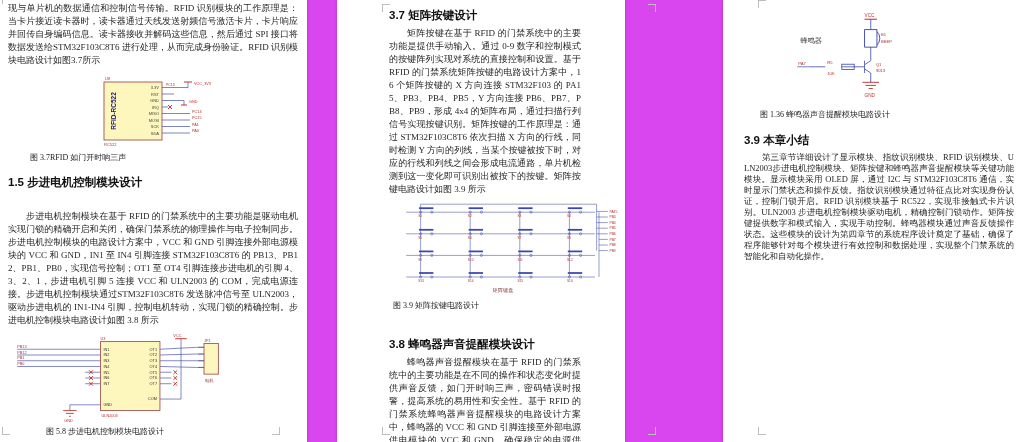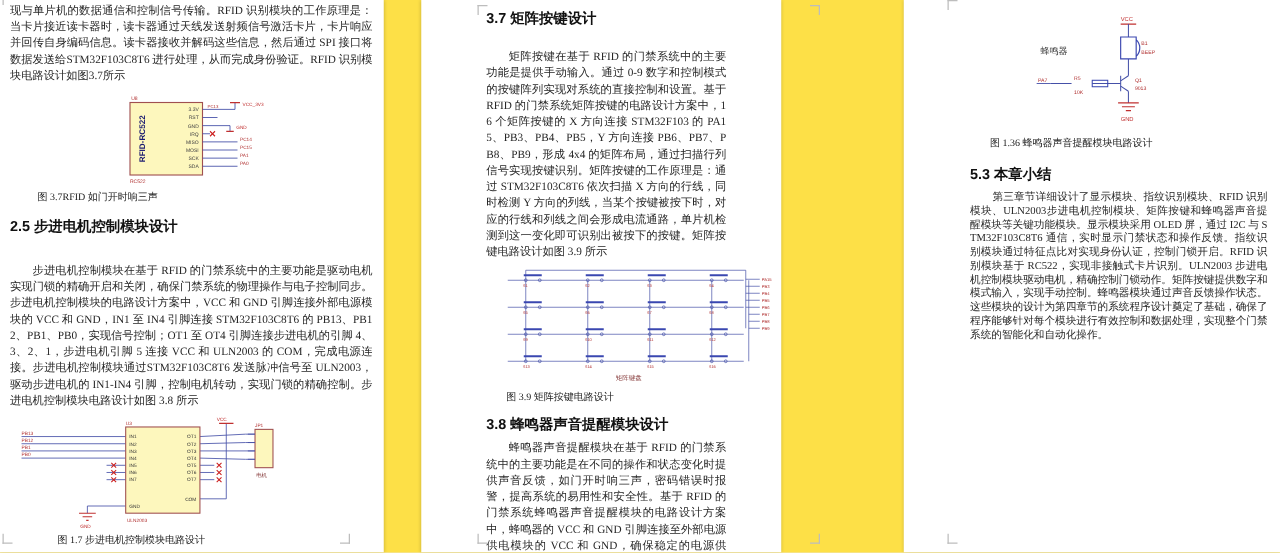--- a/index.html
+++ b/index.html
@@ -1,32 +1,32 @@
 <!DOCTYPE html>
 <html><head>
 <meta charset="utf-8">
 <style>
   html,body{margin:0;padding:0;}
   body{width:1024px;height:442px;overflow:hidden;background:#e9e9e9;
        font-family:"Liberation Serif","DejaVu Serif",serif;}
-  .canvas{position:relative;width:1024px;height:442px;background:#fde047;}
+  .canvas{position:relative;width:1024px;height:442px;background:#d946ef;}
   .page{position:absolute;top:0;height:442px;background:#ffffff;
         box-shadow:0 0 3px rgba(0,0,0,.22);}
   .page1{left:0;width:307px;}
   .page2{left:337px;width:288px;}
   .page3{left:723px;width:301px;}
   .txt{color:#262626;font-size:9px;line-height:13px;text-align:justify;
        word-break:break-all;}
   .indent{text-indent:18px;}
   .heading{font-family:"Liberation Sans","DejaVu Sans",sans-serif;
            font-weight:bold;color:#111;font-size:11.5px;line-height:14px;}
   .caption{font-size:8px;color:#222;line-height:10px;}
   .pad1{padding:2px 9px 0 8px;}
   .pad2{padding:8px 44px 0 52px;}
-  .pad3{padding:8px 10px 0 53px;}
+  .pad3{padding:8px 10px 0 21px;}
   .mark{position:absolute;width:7px;height:7px;border:0 solid #bdbdbd;}
   .mk-tl{border-left-width:1px;border-top-width:1px;}
   .mk-tr{border-right-width:1px;border-top-width:1px;}
   .mk-bl{border-left-width:1px;border-bottom-width:1px;}
   .mk-br{border-right-width:1px;border-bottom-width:1px;}
   svg text{font-family:"Liberation Sans","DejaVu Sans",sans-serif;}
   .fig{display:block;}
 </style>
 </head>
 <body>
@@ -81,21 +81,21 @@
           <text x="92" y="38.5">PC14</text>
           <text x="92" y="45">PC15</text>
           <text x="92" y="51.5">PA1</text>
           <text x="92" y="58">PA0</text>
         </g>
         <text x="4" y="72" font-size="4" fill="#b03030">RC522</text>
       </svg>
 
       <div class="caption" style="margin:5px 0 0 22px">图 3.7RFID 如门开时响三声</div>
 
-      <div class="heading" style="margin-top:12px">2.5 步进电机控制模块设计</div>
+      <div class="heading" style="margin-top:12px">1.5 步进电机控制模块设计</div>
 
       <div class="txt indent" style="margin-top:21px">步进电机控制模块在基于 RFID 的门禁系统中的主要功能是驱动电机实现门锁的精确开启和关闭，确保门禁系统的物理操作与电子控制同步。步进电机控制模块的电路设计方案中，VCC 和 GND 引脚连接外部电源模块的 VCC 和 GND，IN1 至 IN4 引脚连接 STM32F103C8T6 的 PB13、PB12、PB1、PB0，实现信号控制；OT1 至 OT4 引脚连接步进电机的引脚 4、3、2、1，步进电机引脚 5 连接 VCC 和 ULN2003 的 COM，完成电源连接。步进电机控制模块通过STM32F103C8T6 发送脉冲信号至 ULN2003，驱动步进电机的 IN1-IN4 引脚，控制电机转动，实现门锁的精确控制。步进电机控制模块电路设计如图 3.8 所示</div>
 
       <svg class="fig" width="240" height="91" viewBox="0 0 250 95" style="margin:5px 0 0 8px">
         <g fill="#b03030" font-size="4">
           <text x="1" y="16.5">PB13</text>
           <text x="1" y="22.5">PB12</text>
           <text x="1" y="28.5">PB1</text>
           <text x="1" y="34.5">PB0</text>
         </g>
@@ -171,32 +171,32 @@
         <rect x="196" y="12" width="15" height="32" fill="#fdf7bd" stroke="#a05050" stroke-width="0.9"></rect>
         <g stroke="#4550a8" stroke-width="0.7">
           <line x1="190" y1="16" x2="196" y2="16"></line>
             <line x1="190" y1="23" x2="196" y2="23"></line>
           <line x1="190" y1="30" x2="196" y2="30"></line>
             <line x1="190" y1="37" x2="196" y2="37"></line>
         </g>
         <text x="197" y="52" font-size="4.5" fill="#8a4040">电机</text>
       </svg>
 
-      <div class="caption" style="margin:4px 0 0 38px">图 1.7 步进电机控制模块电路设计</div>
+      <div class="caption" style="margin:4px 0 0 38px">图 5.8 步进电机控制模块电路设计</div>
     </div>
   </div>
 
   <div class="page page2">
     <div class="mark mk-tl" style="left:45px;top:4px"></div>
     <div class="mark mk-tr" style="left:311px;top:4px"></div>
     <div class="mark mk-bl" style="left:45px;top:427px"></div>
     <div class="mark mk-br" style="left:311px;top:427px"></div>
     <div class="pad2">
       <div class="heading">3.7 矩阵按键设计</div>
-      <div class="txt indent" style="margin-top:17px">矩阵按键在基于 RFID 的门禁系统中的主要功能是提供手动输入。通过 0-9 数字和控制模式的按键阵列实现对系统的直接控制和设置。基于 RFID 的门禁系统矩阵按键的电路设计方案中，16 个矩阵按键的 X 方向连接 STM32F103 的 PA15、PB3、PB4、PB5，Y 方向连接 PB6、PB7、PB8、PB9，形成 4x4 的矩阵布局，通过扫描行列信号实现按键识别。矩阵按键的工作原理是：通过 STM32F103C8T6 依次扫描 X 方向的行线，同时检测 Y 方向的列线，当某个按键被按下时，对应的行线和列线之间会形成电流通路，单片机检测到这一变化即可识别出被按下的按键。矩阵按键电路设计如图 3.9 所示</div>
+      <div class="txt indent" style="margin-top:5px">矩阵按键在基于 RFID 的门禁系统中的主要功能是提供手动输入。通过 0-9 数字和控制模式的按键阵列实现对系统的直接控制和设置。基于 RFID 的门禁系统矩阵按键的电路设计方案中，16 个矩阵按键的 X 方向连接 STM32F103 的 PA15、PB3、PB4、PB5，Y 方向连接 PB6、PB7、PB8、PB9，形成 4x4 的矩阵布局，通过扫描行列信号实现按键识别。矩阵按键的工作原理是：通过 STM32F103C8T6 依次扫描 X 方向的行线，同时检测 Y 方向的列线，当某个按键被按下时，对应的行线和列线之间会形成电流通路，单片机检测到这一变化即可识别出被按下的按键。矩阵按键电路设计如图 3.9 所示</div>
 
       <svg class="fig" width="232" height="96" viewBox="0 0 290 120" style="margin:5px 0 0 14px">
         <g stroke="#4550a8" stroke-width="0.7" fill="none">
           <line x1="4" y1="14" x2="240" y2="14"></line>
             <line x1="4" y1="41" x2="240" y2="41"></line>
           <line x1="4" y1="68" x2="240" y2="68"></line>
             <line x1="4" y1="95" x2="240" y2="95"></line>
           <line x1="22" y1="14" x2="22" y2="95"></line>
             <line x1="84" y1="14" x2="84" y2="95"></line>
           <line x1="146" y1="14" x2="146" y2="95"></line>
@@ -318,23 +318,23 @@
           <text x="258" y="28.5">PB4</text>
           <text x="258" y="35.5">PB5</text>
           <text x="258" y="42.5">PB6</text>
           <text x="258" y="49.5">PB7</text>
           <text x="258" y="56.5">PB8</text>
           <text x="258" y="63.5">PB9</text>
         </g>
         <text x="112" y="114" font-size="6.5" fill="#8a4040">矩阵键盘</text>
       </svg>
 
-      <div class="caption" style="margin:4px 0 0 16px">图 3.9 矩阵按键电路设计</div>
-
-      <div class="heading" style="margin-top:10px">3.8 蜂鸣器声音提醒模块设计</div>
+      <div class="caption" style="margin:4px 0 0 4px">图 3.9 矩阵按键电路设计</div>
+
+      <div class="heading" style="margin-top:26px">3.8 蜂鸣器声音提醒模块设计</div>
       <div class="txt indent" style="margin-top:5px">蜂鸣器声音提醒模块在基于 RFID 的门禁系统中的主要功能是在不同的操作和状态变化时提供声音反馈，如门开时响三声，密码错误时报警，提高系统的易用性和安全性。基于 RFID 的门禁系统蜂鸣器声音提醒模块的电路设计方案中，蜂鸣器的 VCC 和 GND 引脚连接至外部电源供电模块的 VCC 和 GND，确保稳定的电源供应。通过 Q1 的三极管控制，三极管的信号控制端通过 R5 电阻和STM32F103 的 PA7 直接连接，另外两端控制蜂鸣器的通路，实现对蜂鸣器的开关控制。蜂鸣器声音提醒模块的工作原理是：STM32F103 通过 PA7 引脚输出控制信号，经过 R5 电阻后驱动 Q1 三极管，当三极管导通时，电流流经蜂鸣器，使其发声，从而完成声音提醒功能。蜂鸣器声音提醒模块电路设计如图 3.10 所示</div>
     </div>
   </div>
 
   <div class="page page3">
     <div class="mark mk-tl" style="left:35px;top:0px"></div>
     <div class="mark mk-bl" style="left:35px;top:427px"></div>
     <div class="pad3">
 
       <svg class="fig" width="135" height="91" viewBox="0 0 130 88" style="margin:4px 0 0 52px">
@@ -368,18 +368,18 @@
         <g stroke="#c03030" stroke-width="0.9">
           <line x1="64" y1="68" x2="80" y2="68"></line>
             <line x1="67" y1="71" x2="77" y2="71"></line>
             <line x1="70" y1="74" x2="74" y2="74"></line>
         </g>
         <text x="66" y="82" font-size="4.5" fill="#c03030">GND</text>
       </svg>
 
       <div class="caption" style="margin:7px 0 0 16px">图 1.36 蜂鸣器声音提醒模块电路设计</div>
 
-      <div class="heading" style="margin-top:13px">5.3 本章小结</div>
+      <div class="heading" style="margin-top:13px">3.9 本章小结</div>
       <div class="txt indent" style="margin-top:5px;font-size:8.5px;line-height:11px">第三章节详细设计了显示模块、指纹识别模块、RFID 识别模块、ULN2003步进电机控制模块、矩阵按键和蜂鸣器声音提醒模块等关键功能模块。显示模块采用 OLED 屏，通过 I2C 与 STM32F103C8T6 通信，实时显示门禁状态和操作反馈。指纹识别模块通过特征点比对实现身份认证，控制门锁开启。RFID 识别模块基于 RC522，实现非接触式卡片识别。ULN2003 步进电机控制模块驱动电机，精确控制门锁动作。矩阵按键提供数字和模式输入，实现手动控制。蜂鸣器模块通过声音反馈操作状态。这些模块的设计为第四章节的系统程序设计奠定了基础，确保了程序能够针对每个模块进行有效控制和数据处理，实现整个门禁系统的智能化和自动化操作。</div>
     </div>
   </div>
 
 </div>
 
 </body></html>

